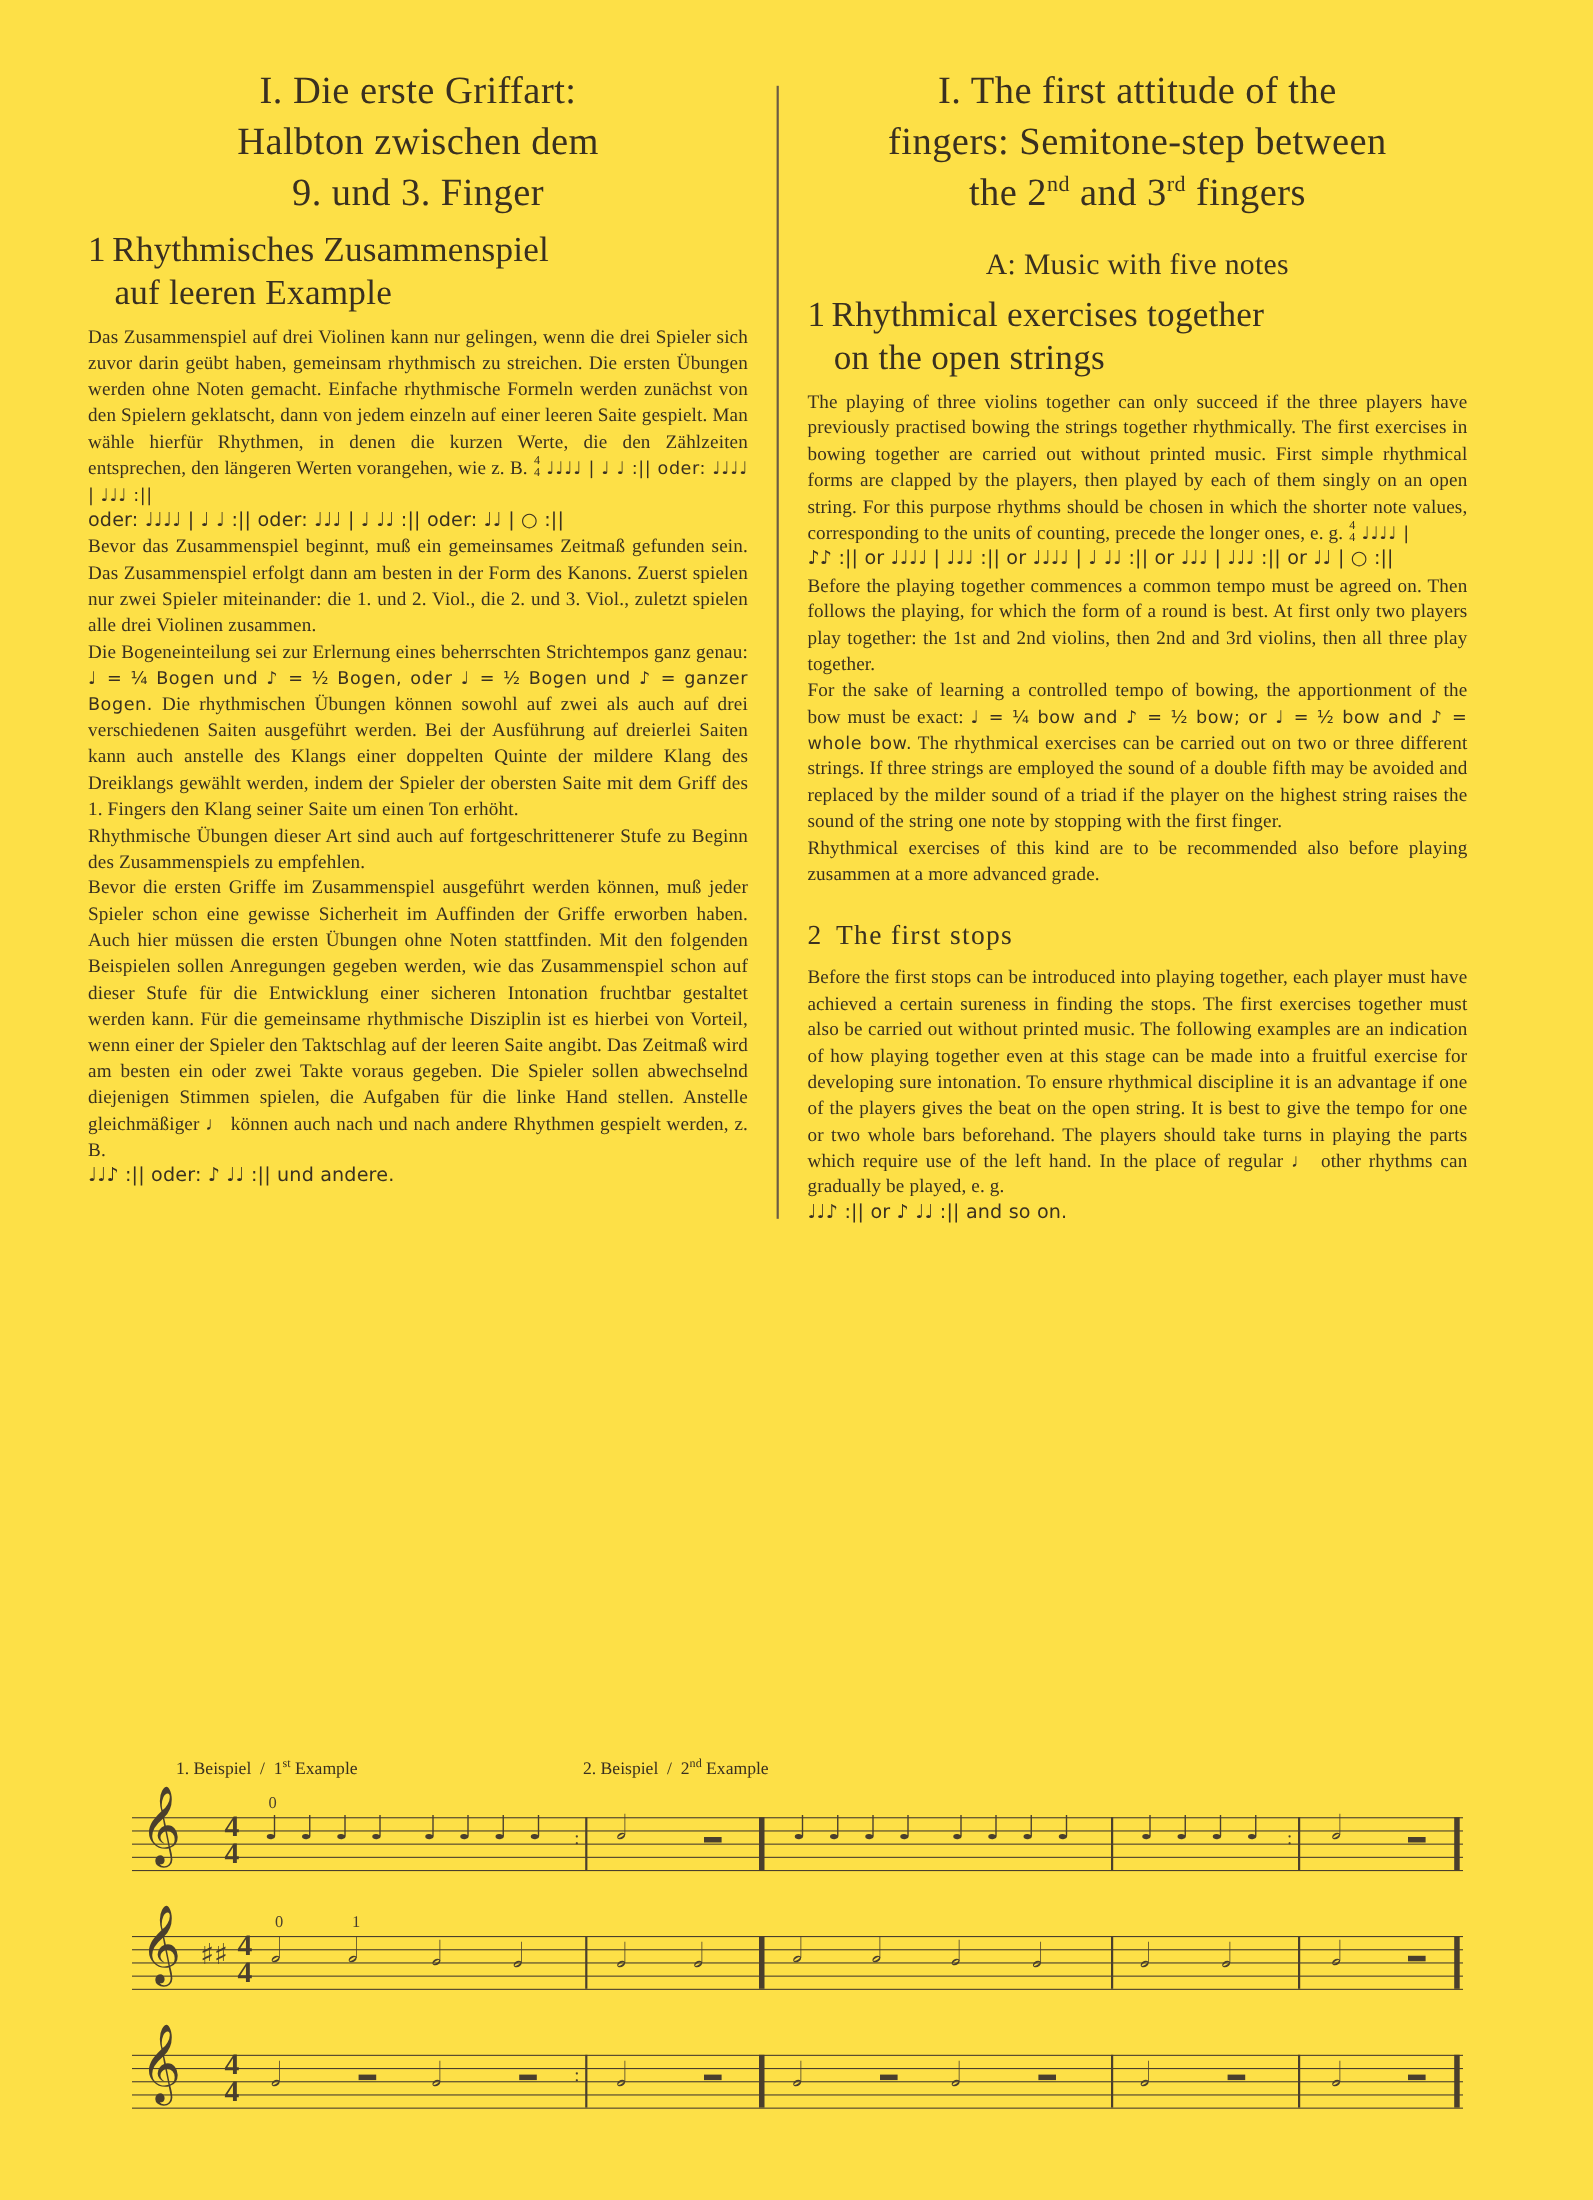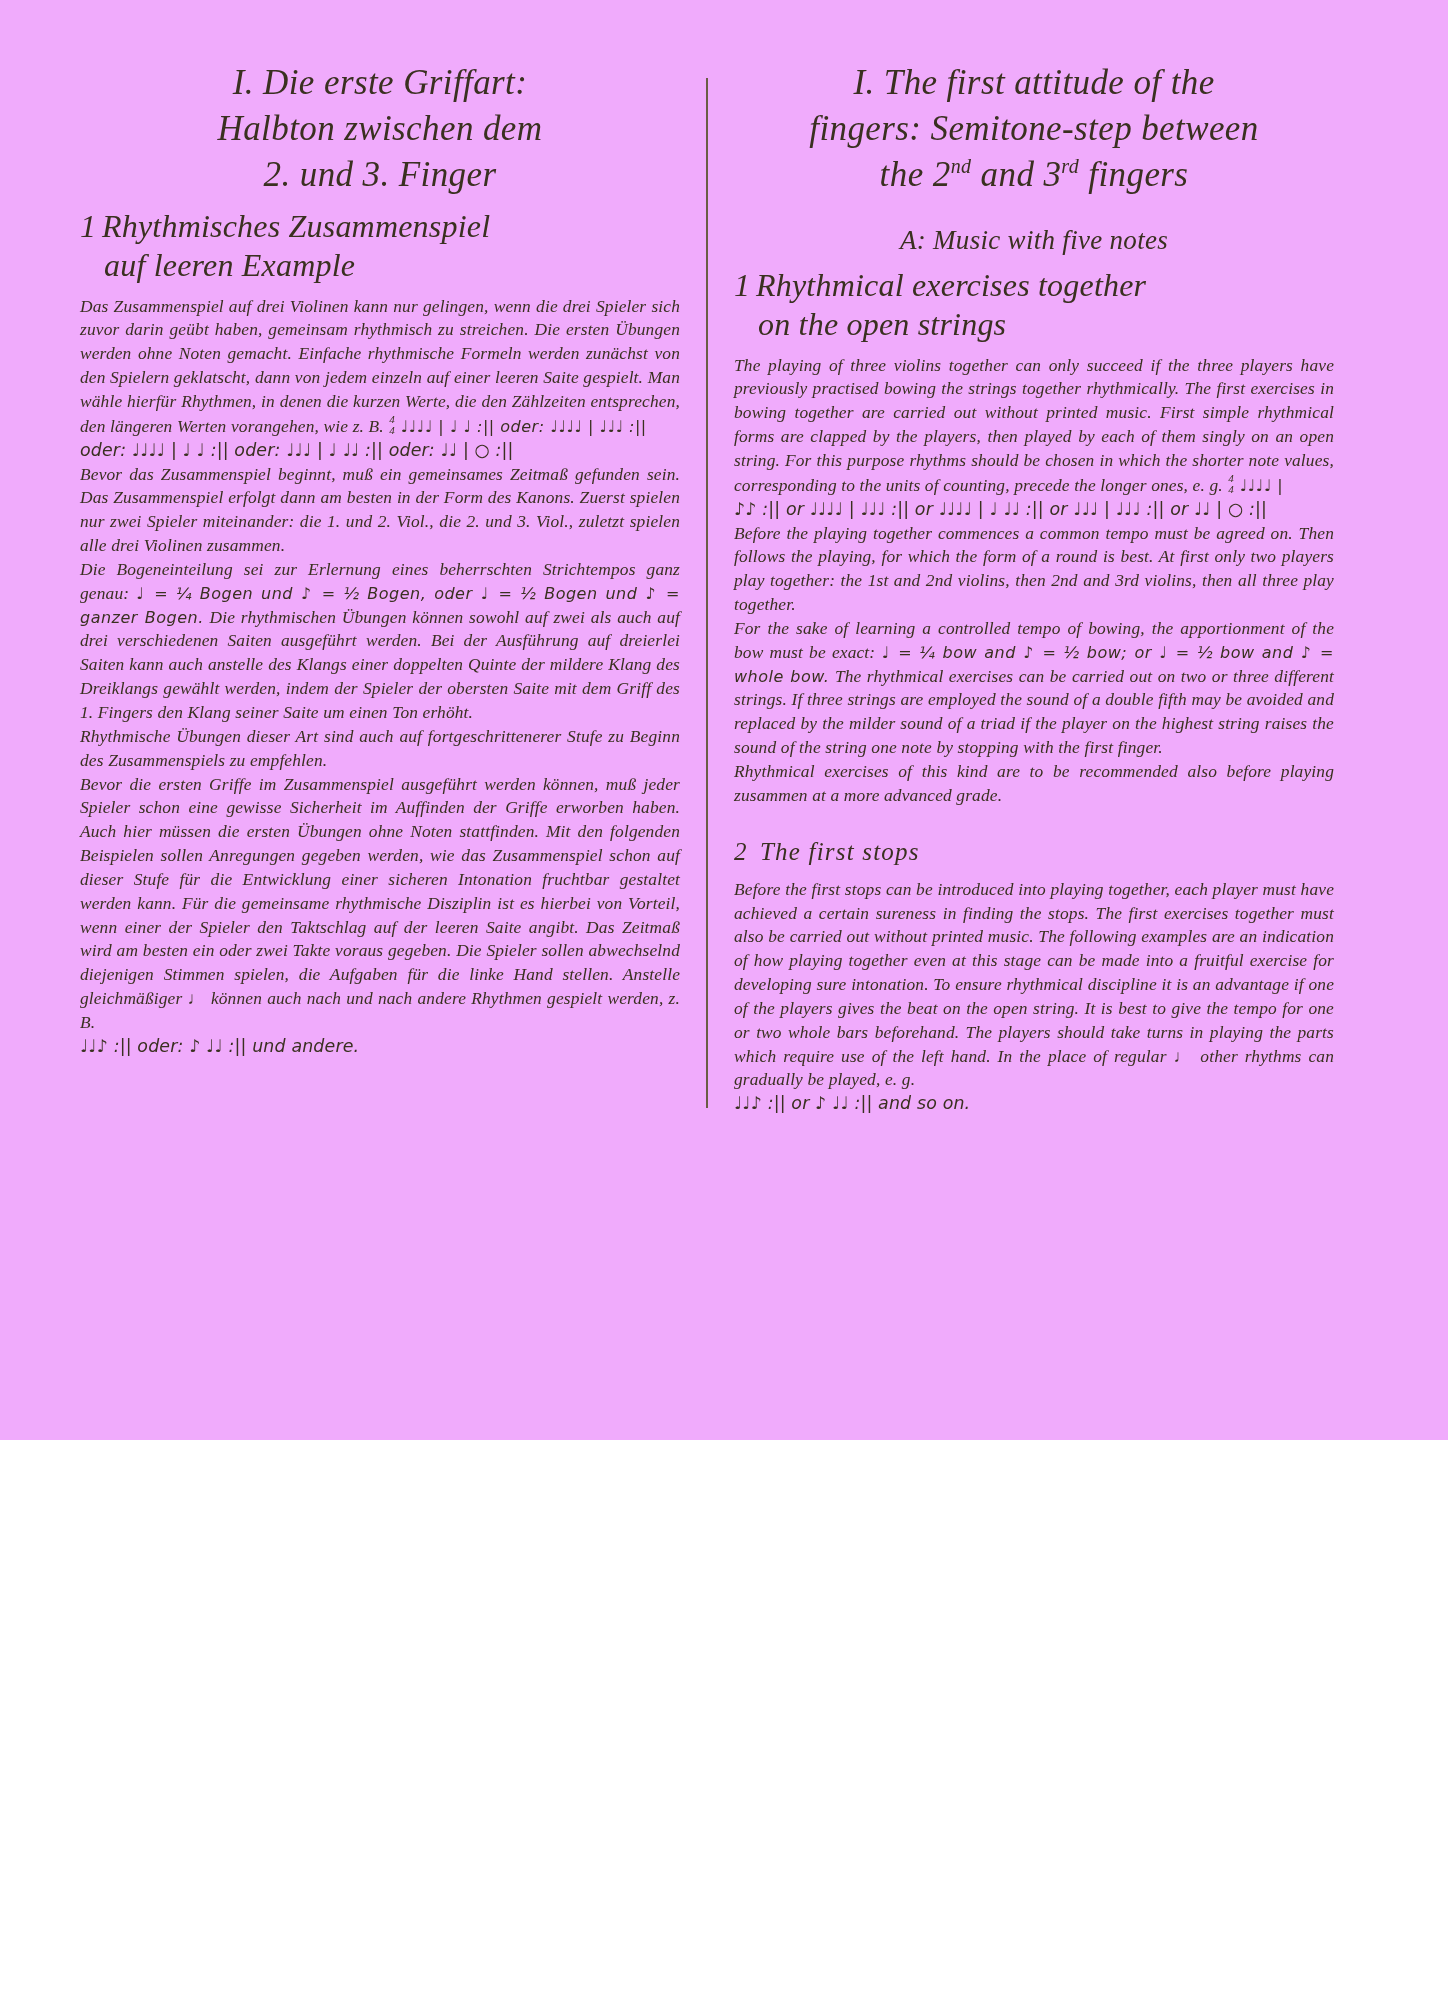--- a/index.html
+++ b/index.html
@@ -3,26 +3,25 @@
 <meta charset="utf-8">
 <style>
   html, body {
     margin: 0;
     padding: 0;
     background: #ffffff;
   }
   .page {
     position: relative;
     width: 1448px;
-    height: 1440px;
-    background: #f0abfc;
+    height: 2000px;
+    background: #fde047;
     font-family: "Liberation Serif", serif;
     color: #3a3020;
     overflow: hidden;
-    font-style: italic;
   }
   .content {
     position: absolute;
     left: 70px;
     top: 60px;
     width: 1310px;
   }
   .columns {
     display: flex;
     flex-direction: row;
@@ -222,21 +221,21 @@
 <div class="page">
 
   <div class="content">
     <div class="columns">
 
       <div class="col col-left">
 
         <h1 class="chap">
           <span>I.  Die  erste  Griffart:</span><br>
           <span>Halbton  zwischen  dem</span><br>
-          <span>2. und 3. Finger</span>
+          <span>9. und 3. Finger</span>
         </h1>
 
 
         <h3 class="sub">
           <span class="num">1</span><span>Rhythmisches  Zusammenspiel</span>
           <span class="ind">auf leeren Example</span>
         </h3>
 
         <p class="body">
           <span>Das Zusammenspiel auf drei Violinen kann nur gelingen, wenn die drei Spieler sich zuvor darin geübt haben, gemeinsam rhythmisch zu streichen. Die ersten Übungen werden ohne Noten gemacht. Einfache rhythmische Formeln werden zunächst von den Spielern geklatscht, dann von jedem einzeln auf einer leeren Saite gespielt. Man wähle hierfür Rhythmen, in denen die kurzen Werte, die den Zählzeiten entsprechen, den längeren Werten vorangehen, wie z. B.</span>

